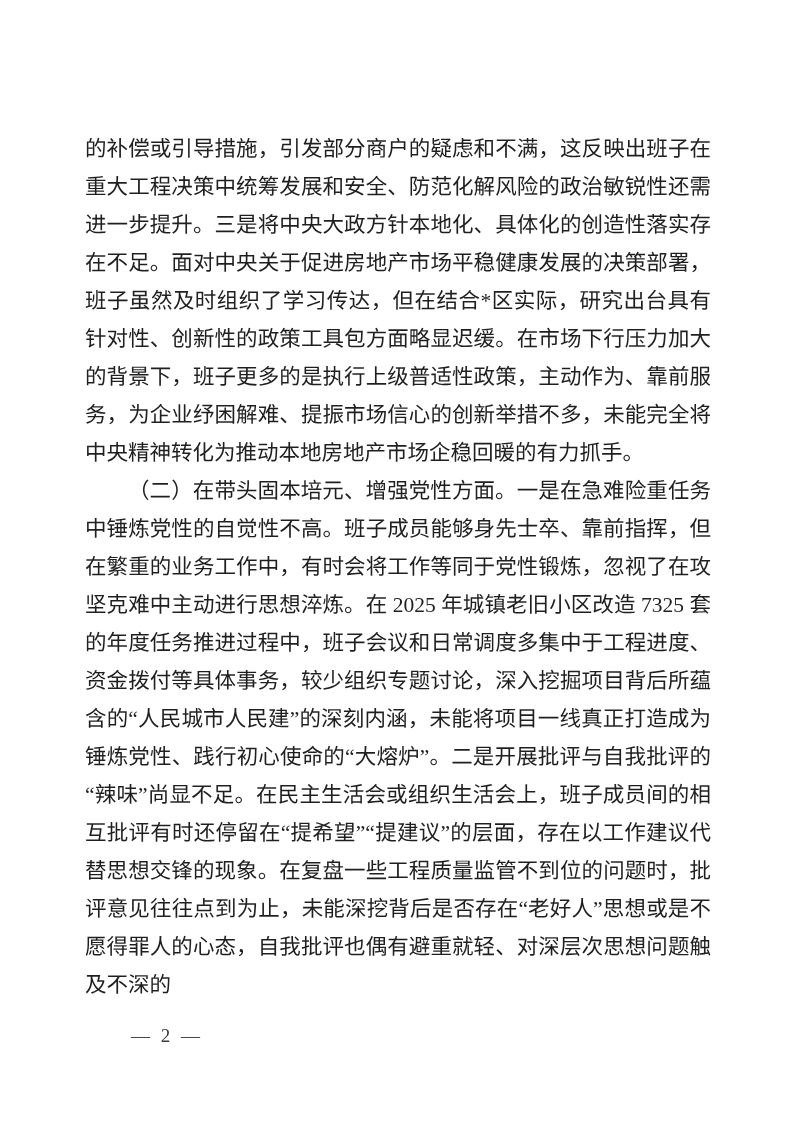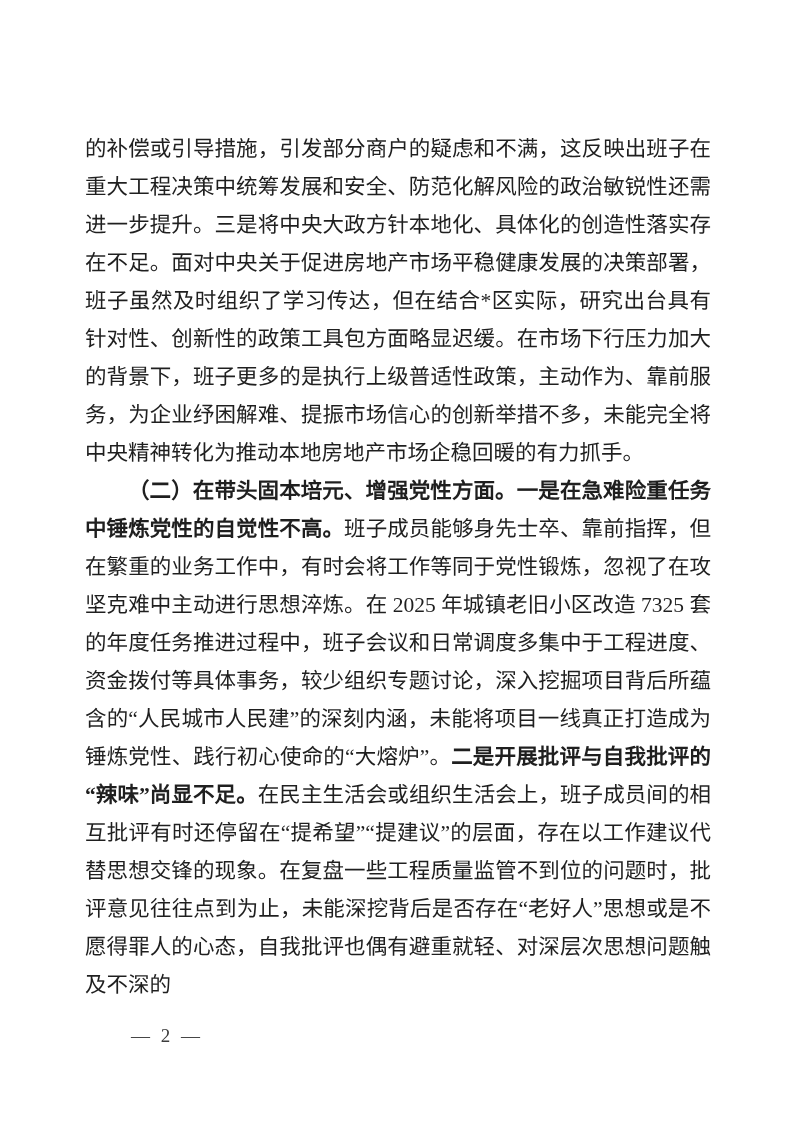--- a/index.html
+++ b/index.html
@@ -27,21 +27,21 @@
     word-break: break-all;
   }
   .doc-body p {
     margin: 0;
     padding: 0;
   }
   .doc-body p.indent {
     text-indent: 2em;
   }
   .run-bold {
-    font-weight: 700;
+    font-weight: 400;
   }
   .page-footer {
     position: absolute;
     left: 131px;
     top: 1024px;
     font-size: 19px;
     line-height: 24px;
     color: #3d3d3d;
     letter-spacing: 3px;
     font-family: "Liberation Serif", "DejaVu Serif", serif;

